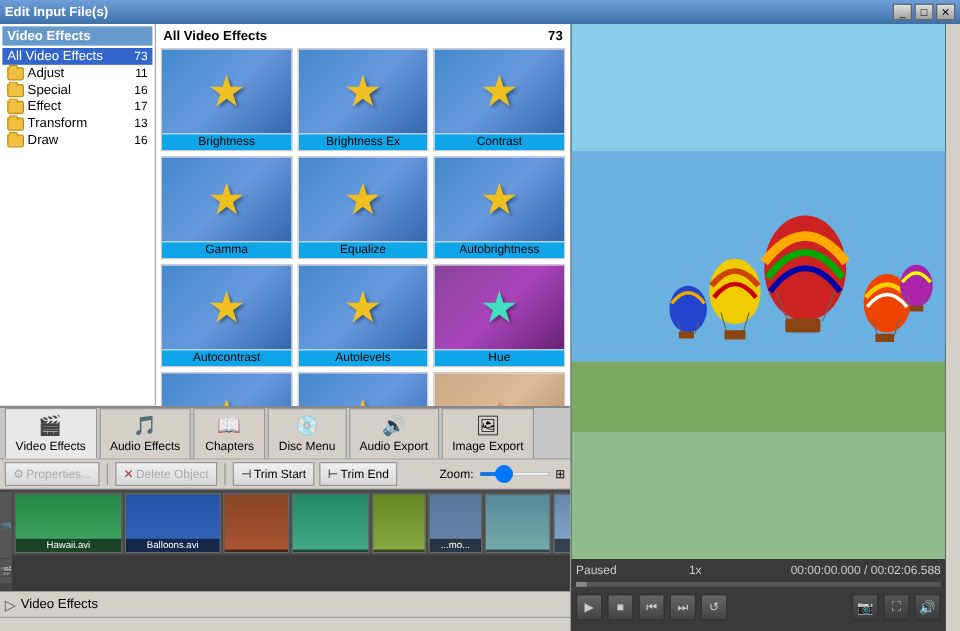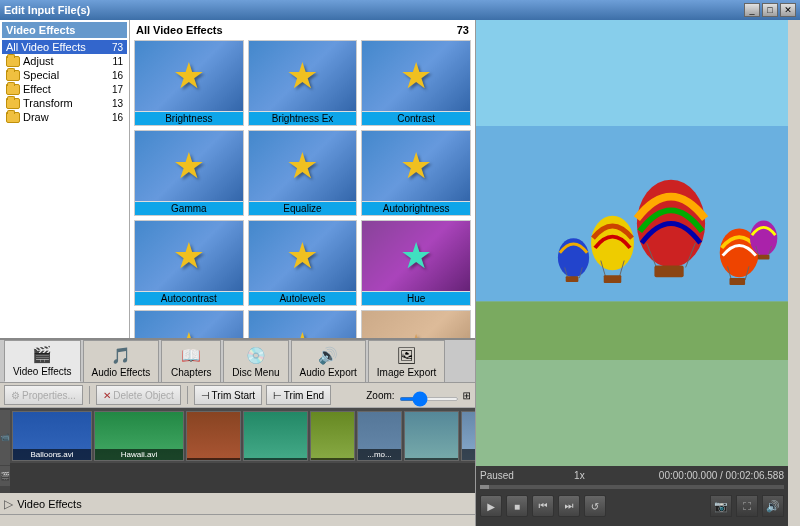--- a/index.html
+++ b/index.html
@@ -187,21 +187,21 @@
       gap: 2px;
       padding: 1px 6px;
       background: linear-gradient(to bottom, #f0f0f0, #d8d8d8);
       border: 1px solid #999;
       cursor: pointer;
       font-size: 10px;
       height: 20px;
     }
     .toolbar-btn.disabled { color: #aaa; }
     .toolbar-separator { width: 1px; height: 18px; background: #999; margin: 0 2px; }
-    .zoom-area { margin-left: auto; display: flex; align-items: flex-end; gap: 4px; font-size: 10px; }
+    .zoom-area { margin-left: auto; display: flex; align-items: center; gap: 4px; font-size: 10px; }
     .zoom-slider { width: 60px; height: 4px; background: #aaa; }
 
     
     .timeline-area {
       height: 120px;
       background: #3a3a3a;
       display: flex;
       flex-direction: column;
     }
     .timeline-ruler {
@@ -596,26 +596,26 @@
 
     <div class="timeline-area">
       <div class="timeline-tracks">
         <div class="timeline-labels">
           <div class="track-label" style="font-size:8px;">📹</div>
           <div class="track-label small" style="font-size:8px;">🎬</div>
         </div>
         <div class="timeline-content">
           <div class="video-track">
 
+            <div class="clip" style="width:90px; background: linear-gradient(to bottom, #228844, #44aa66);">
+              <div class="clip-label">Hawaii.avi</div>
+            </div>
+
             <div class="clip" style="width:80px; background: linear-gradient(to bottom, #2255aa, #3366bb);">
               <div class="clip-label">Balloons.avi</div>
-            </div>
-
-            <div class="clip" style="width:90px; background: linear-gradient(to bottom, #228844, #44aa66);">
-              <div class="clip-label">Hawaii.avi</div>
             </div>
 
             <div class="clip" style="width:55px; background: linear-gradient(to bottom, #884422, #aa5533);">
               <div class="clip-label"></div>
             </div>
 
             <div class="clip" style="width:65px; background: linear-gradient(to bottom, #228866, #44aa88);">
               <div class="clip-label"></div>
             </div>
 

